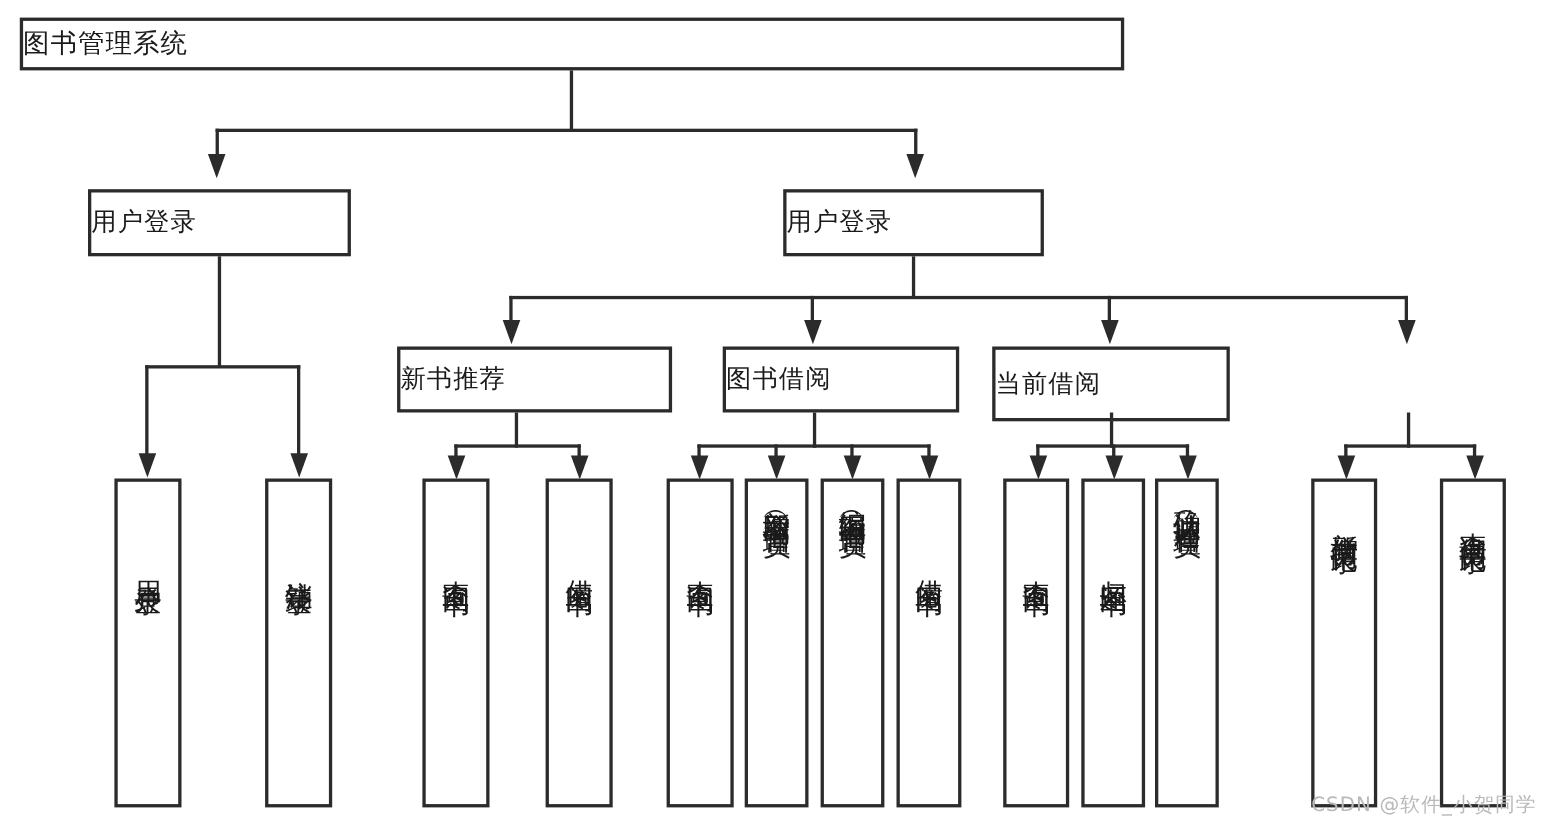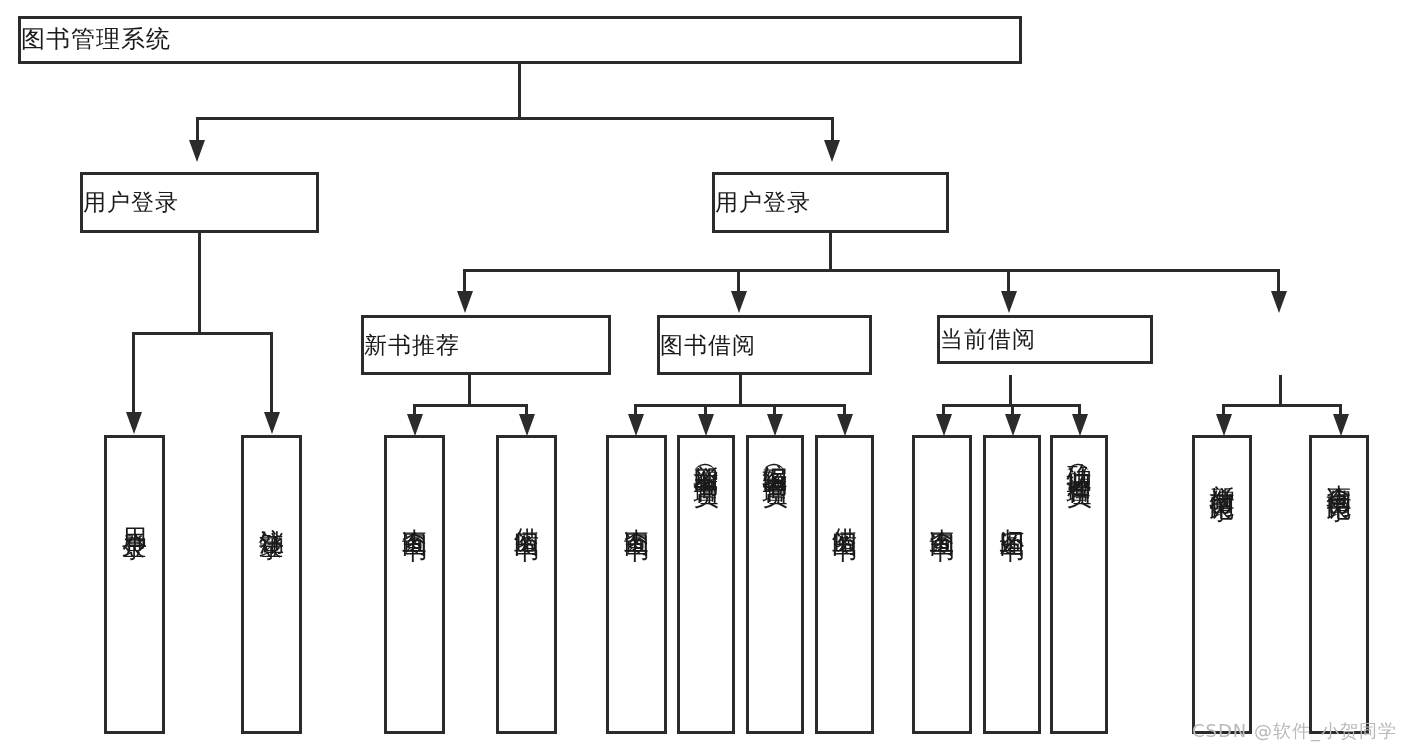--- a/index.html
+++ b/index.html
@@ -126,21 +126,21 @@
 
   <div class="ln vline" style="left:1277px; top:269px; height:24px;"></div>
   <div class="arrow" style="left:1271px; top:291px;"></div>
 
   <div class="node horiz" style="left:361px; top:315px; width:250px; height:60px;">
     <span class="label">新书推荐</span>
   </div>
   <div class="node horiz" style="left:633px; top:315px; width:215px; height:60px;margin-left:24px;">
     <span class="label">图书借阅</span>
   </div>
-  <div class="node horiz" style="left:902px; top:315px; width:216px; height:49px;margin-left:35px;">
+  <div class="node horiz" style="left:902px; top:315px; width:216px; height:68px;">
     <span class="label">当前借阅</span>
   </div>
 
   <div class="ln vline" style="left:468px; top:375px; height:32px;"></div>
   <div class="ln hline" style="left:413px; top:404px; width:115px;"></div>
   <div class="ln vline" style="left:413px; top:404px; height:12px;"></div>
   <div class="arrow" style="left:407px; top:414px;"></div>
   <div class="ln vline" style="left:525px; top:404px; height:12px;"></div>
   <div class="arrow" style="left:519px; top:414px;"></div>
 

